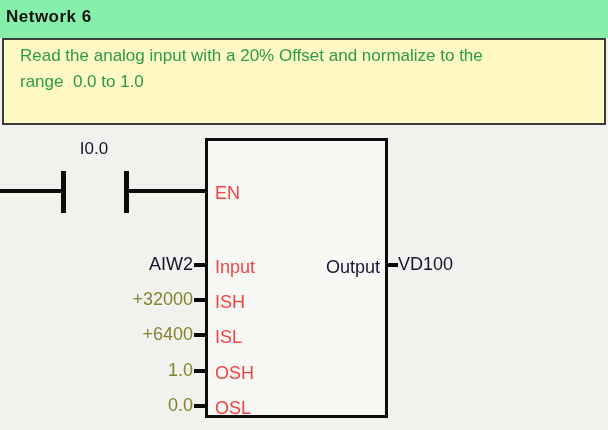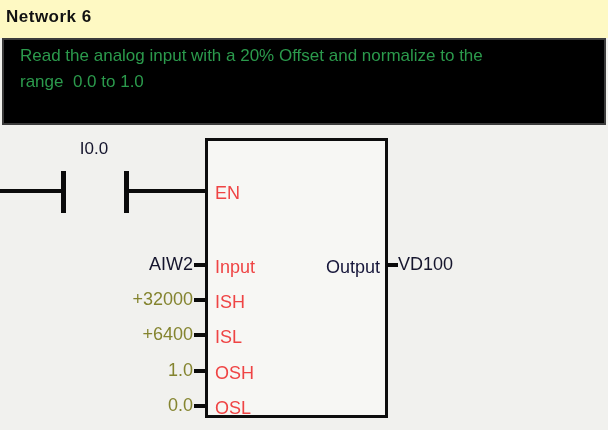--- a/index.html
+++ b/index.html
@@ -8,36 +8,36 @@
     background: #f1f1ee;
     font-family: "Liberation Sans", sans-serif;
     position: relative;
     overflow: hidden;
   }
   .abs { position: absolute; }
 
   
   .header {
     left: 0; top: 0; width: 608px; height: 38px;
-    background: #fef9c3;
+    background: #86efac;
   }
   .net-label {
     left: 6px; top: 7px;
     font-size: 17px; font-weight: bold; color: #121212;
     letter-spacing: 0.5px;
   }
   .net-title {
     left: 172px; top: 9px;
     font-size: 16px; color: #1d8b3a;
   }
 
   
   .comment-box {
     left: 2px; top: 38px; width: 600px; height: 83px;
-    background: #000000;
+    background: #fef9c3;
     border: 2px solid #3c3c3c;
   }
   .comment-line {
     position: absolute; left: 16px;
     font-size: 17px; color: #2b9a4c;
     white-space: pre-wrap;
   }
   .comment-line1 { top: 6px; }
   .comment-line2 { top: 32px; }
 

